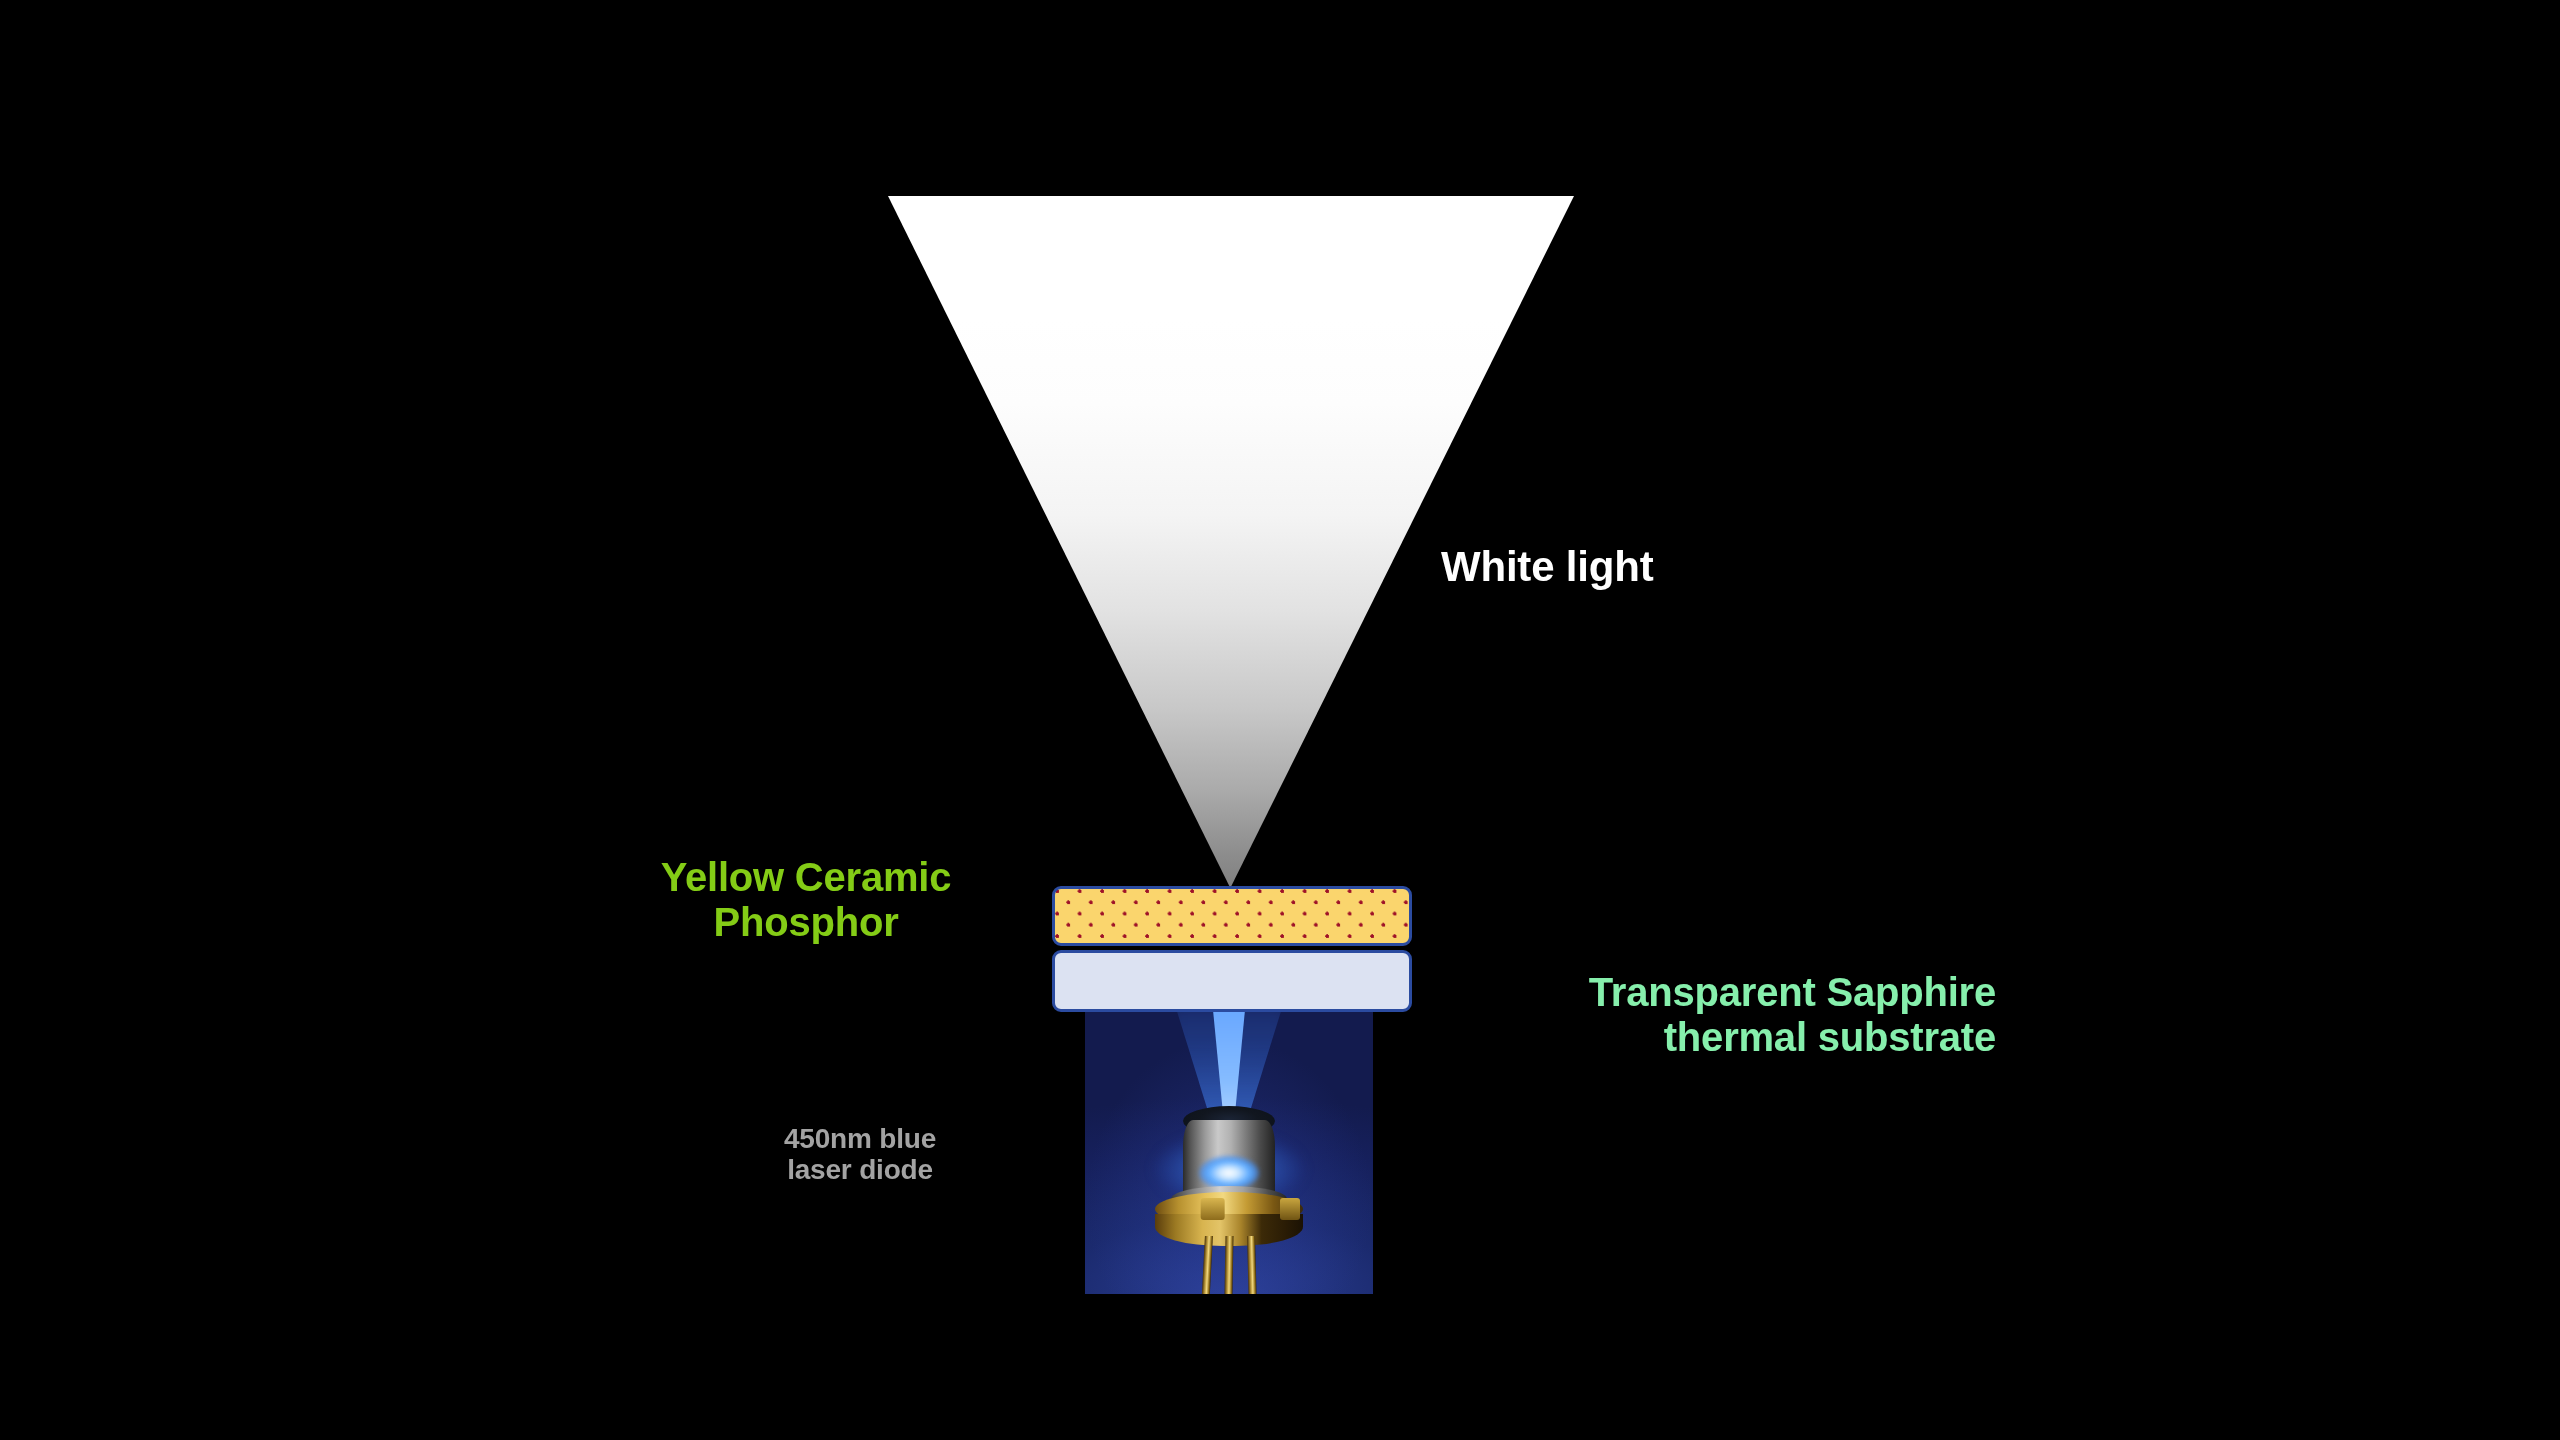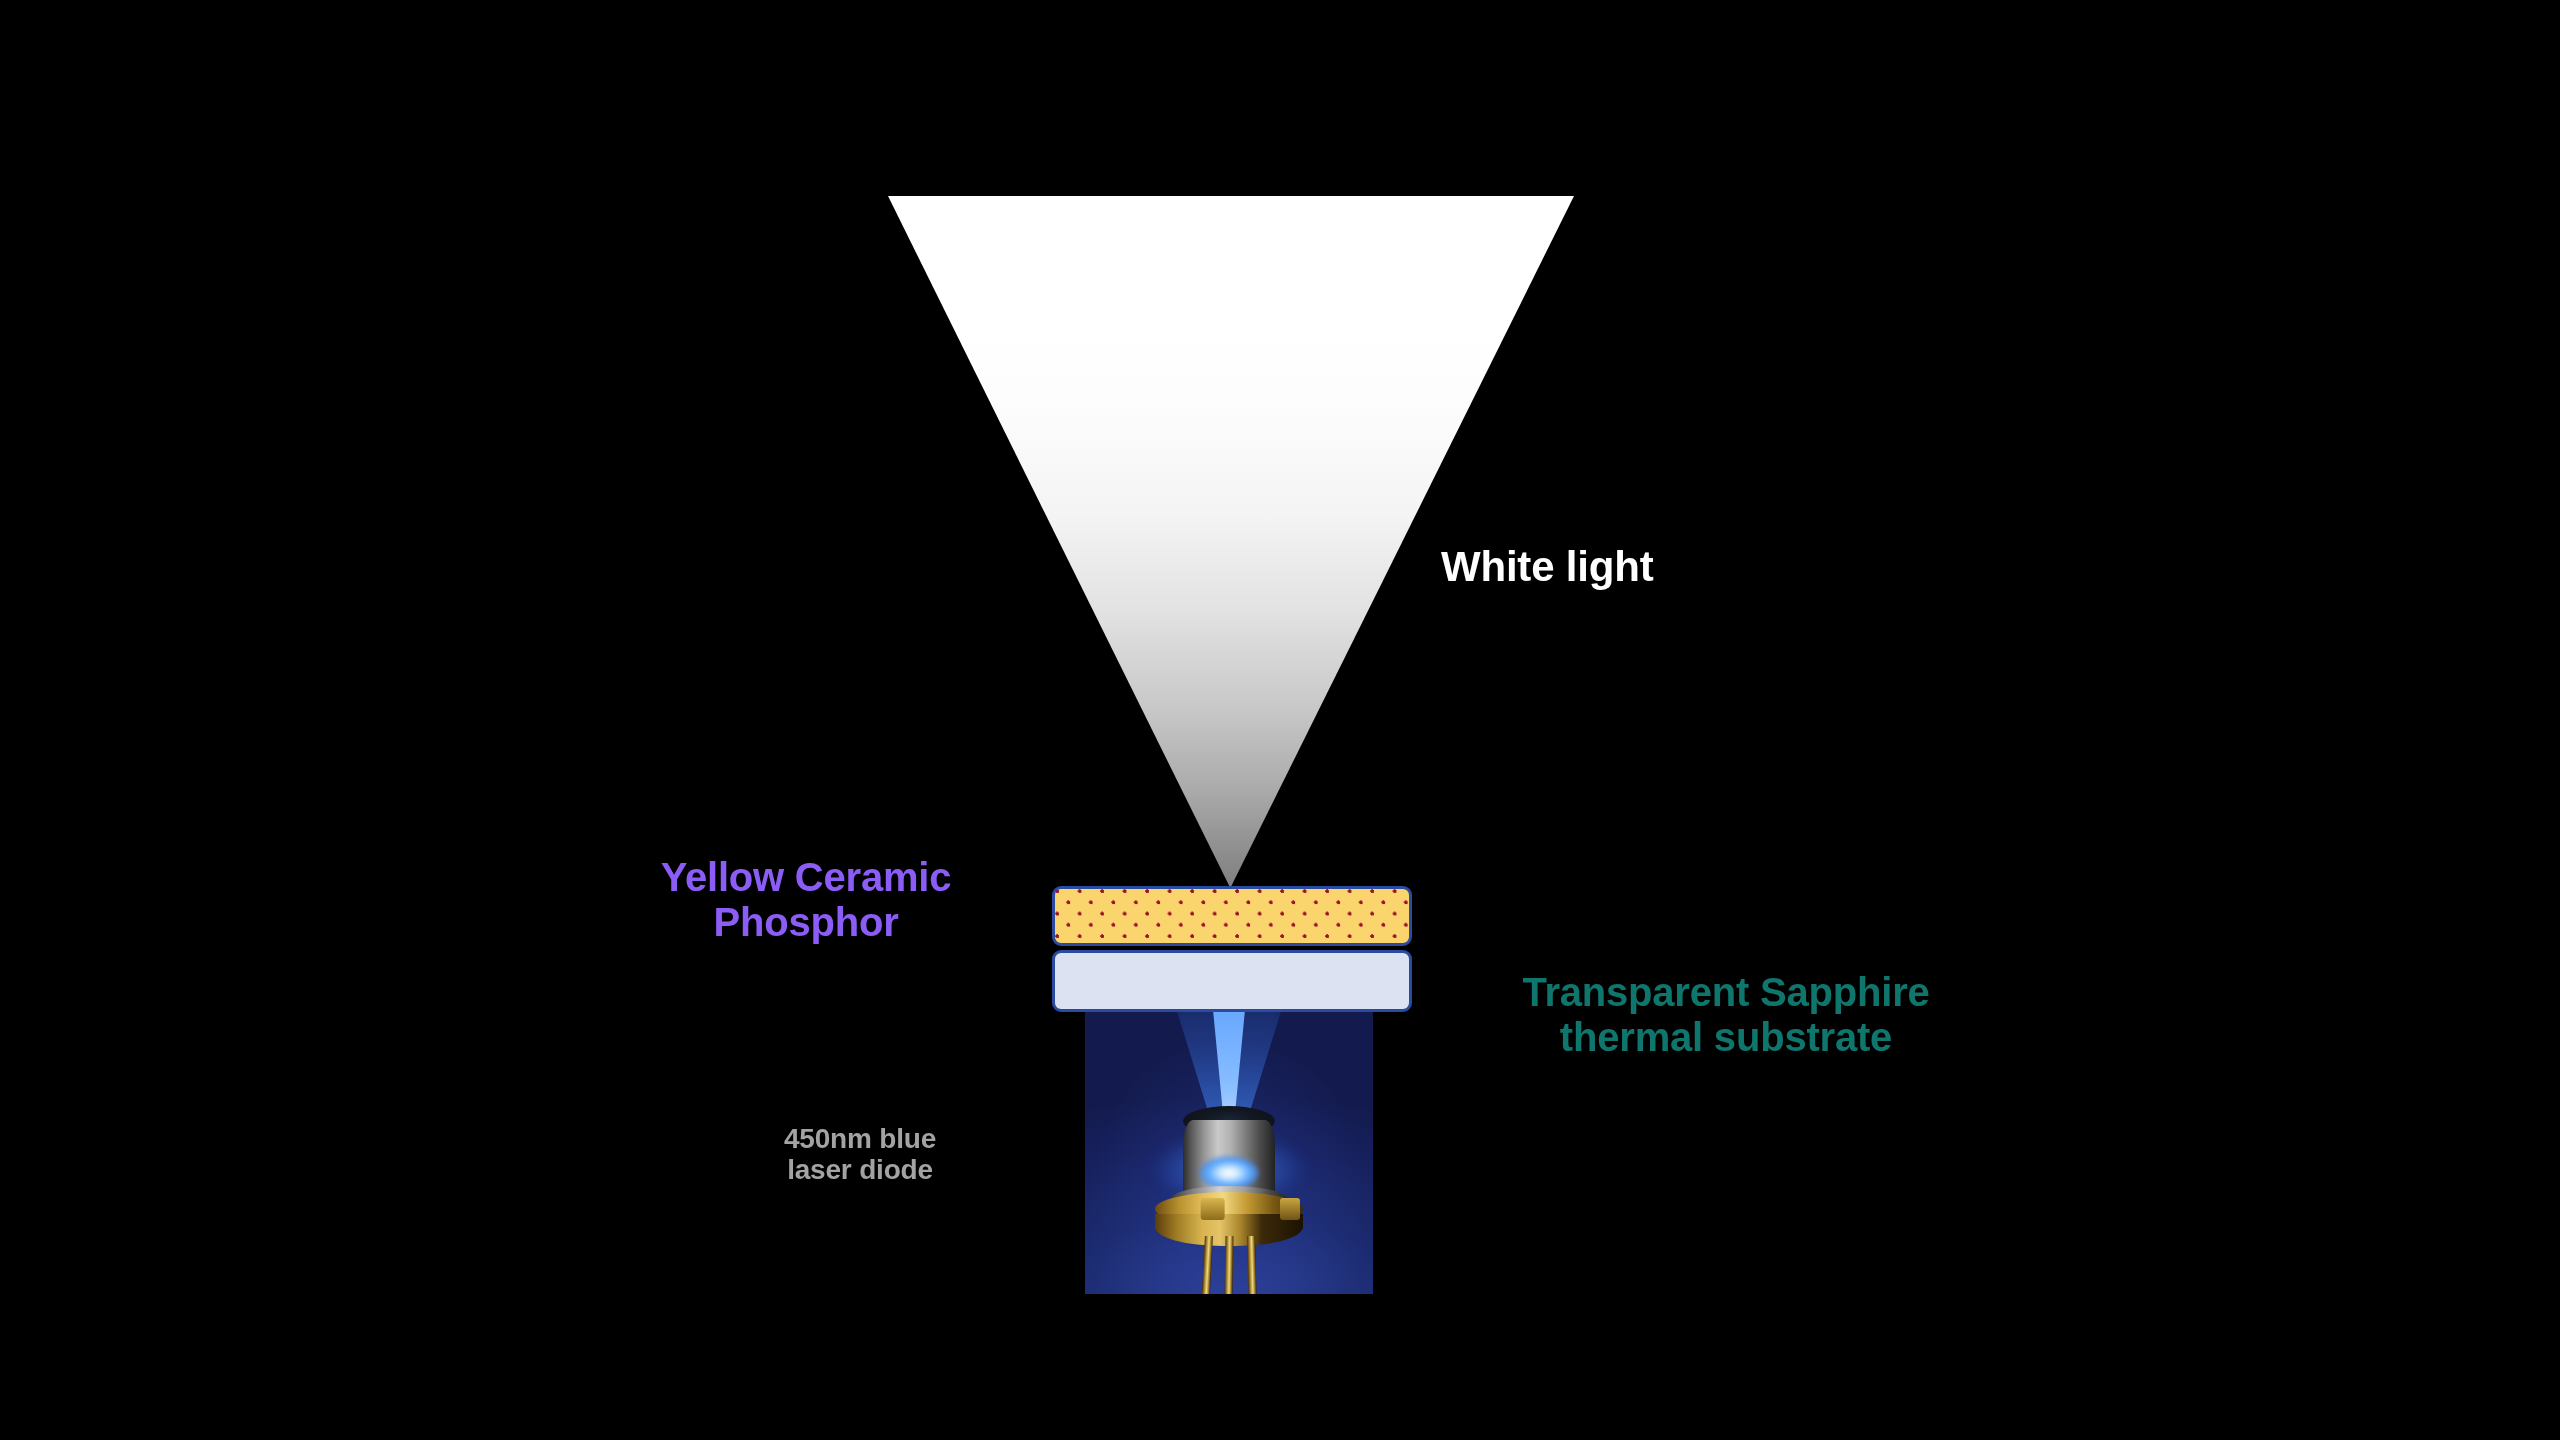--- a/index.html
+++ b/index.html
@@ -55,30 +55,30 @@
     top: 510px;
     font-size: 42px;
     color: #ffffff;
     text-align: left;
   }
   .label-phosphor {
     left: 600px;
     top: 822px;
     width: 412px;
     font-size: 40px;
-    color: #8b5cf6;
+    color: #84cc16;
     text-align: center;
   }
   .label-sapphire {
     left: 1456px;
     top: 937px;
     width: 540px;
     font-size: 40px;
-    color: #0f766e;
-    text-align: center;
+    color: #86efac;
+    text-align: right;
   }
   .label-laser {
     left: 660px;
     top: 1090px;
     width: 400px;
     font-size: 28px;
     color: #a3a3a3;
     text-align: center;
   }
 

